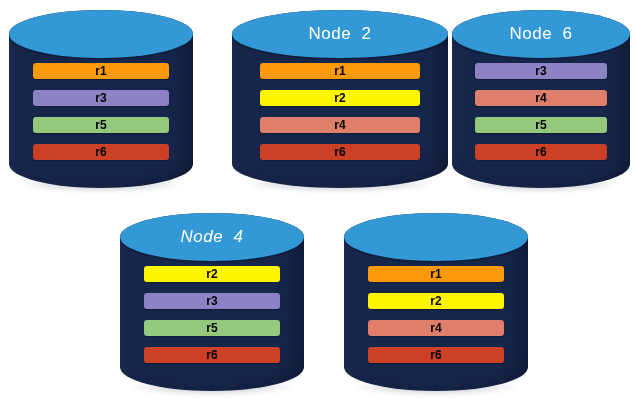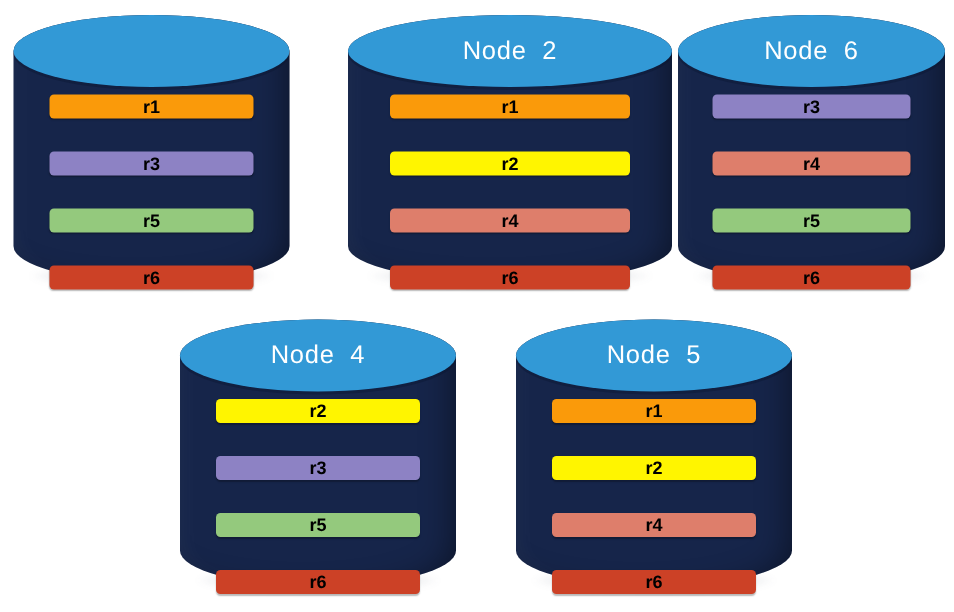--- a/index.html
+++ b/index.html
@@ -87,21 +87,21 @@
   }
 
   
   .replicas {
     position: absolute;
     left: 13%;
     right: 13%;
     top: 30%;
     display: flex;
     flex-direction: column;
-    gap: 22px;
+    gap: 11px;
     z-index: 4;
   }
   .replica {
     height: 16px;
     border-radius: 3px;
     display: flex;
     align-items: center;
     justify-content: center;
     font-size: 12px;
     font-weight: bold;
@@ -150,34 +150,33 @@
         <div class="replica" style="background: rgb(222, 126, 107); color: rgb(0, 0, 0);">r4</div>
         <div class="replica" style="background: rgb(148, 201, 125); color: rgb(0, 0, 0);">r5</div>
         <div class="replica" style="background: rgb(204, 65, 38); color: rgb(0, 0, 0);">r6</div>
       </div>
     </div>
     <div class="node" style="left: 120px; top: 213px; width: 184px; height: 178px;">
       <div class="cyl-shadow"></div>
       <div class="cyl-body" style="background: rgb(22, 37, 74);"></div>
       <div class="cyl-top-rim"></div>
       <div class="cyl-top" style="background: rgb(50, 153, 214);"></div>
-      <div class="node-label" style="color: rgb(255, 255, 255);">Node  4</div>
+      <div class="node-label" style="color: rgb(255, 255, 255); font-style: italic;">Node  4</div>
       <div class="replicas">
         <div class="replica" style="background: rgb(255, 245, 0); color: rgb(0, 0, 0);">r2</div>
         <div class="replica" style="background: rgb(141, 130, 196); color: rgb(0, 0, 0);">r3</div>
         <div class="replica" style="background: rgb(148, 201, 125); color: rgb(0, 0, 0);">r5</div>
         <div class="replica" style="background: rgb(204, 65, 38); color: rgb(0, 0, 0);">r6</div>
       </div>
     </div>
     <div class="node" style="left: 344px; top: 213px; width: 184px; height: 178px;">
       <div class="cyl-shadow"></div>
       <div class="cyl-body" style="background: rgb(22, 37, 74);"></div>
       <div class="cyl-top-rim"></div>
       <div class="cyl-top" style="background: rgb(50, 153, 214);"></div>
-      <div class="node-label" style="color: rgb(255, 255, 255);">Node  5</div>
       <div class="replicas">
         <div class="replica" style="background: rgb(250, 154, 10); color: rgb(0, 0, 0);">r1</div>
         <div class="replica" style="background: rgb(255, 245, 0); color: rgb(0, 0, 0);">r2</div>
         <div class="replica" style="background: rgb(222, 126, 107); color: rgb(0, 0, 0);">r4</div>
         <div class="replica" style="background: rgb(204, 65, 38); color: rgb(0, 0, 0);">r6</div>
       </div>
     </div>
   </div>
 
 </body></html>

